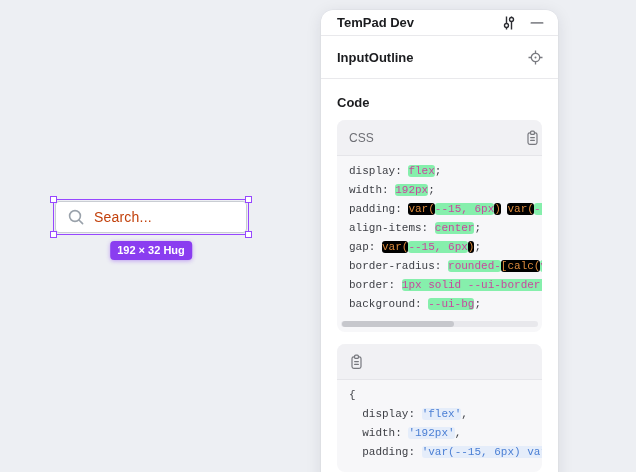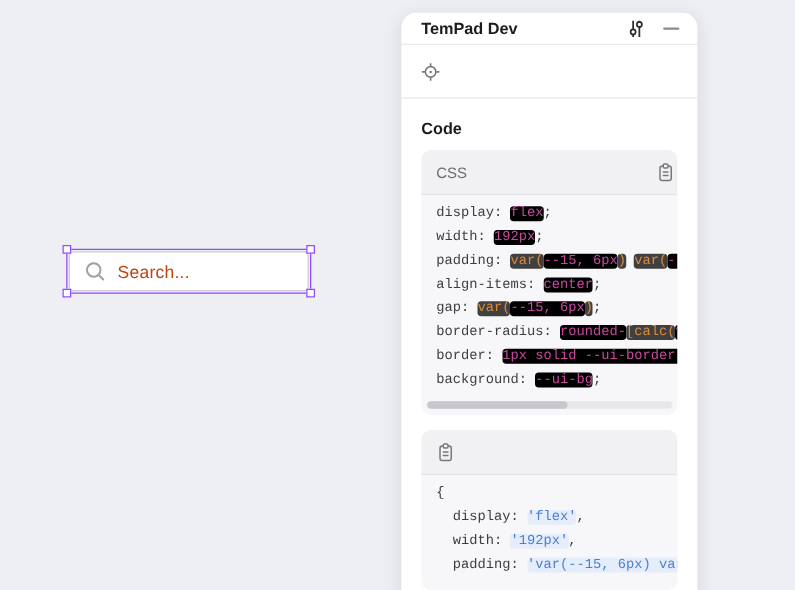--- a/index.html
+++ b/index.html
@@ -83,22 +83,22 @@
   .card-lang { font-size:12px; color:#6d6e74; flex:1; }
   .code-area {
     padding:6px 0 10px 12px;
     font-family:"Liberation Mono","DejaVu Sans Mono",monospace;
     font-size:11px; line-height:19px;
     white-space:nowrap; overflow:hidden;
   }
   .code-card.has-scrollbar .code-area { padding-bottom:18px; }
   .code-line { white-space:pre; }
   .tk-d { color:#3c3e44; }
-  .tk-p { color:#c8489e; background:#000000; border-radius:3px;text-align:right; }
-  .tk-o { color:#dc8a3c; background:#404040; border-radius:3px;font-family:Liberation Mono, monospace; }
+  .tk-p { color:#c8489e; background:#86efac; border-radius:3px;text-align:right; }
+  .tk-o { color:#dc8a3c; background:#000000; border-radius:3px;font-family:Liberation Mono, monospace; }
   .tk-b { color:#4b7fd4; background:#e5edfa; border-radius:3px;text-align:center; }
 
   .h-scrollbar {
     position:absolute; left:4px; right:4px; bottom:5px; height:6px;
     background:#e8e8ec; border-radius:3px;
   }
   .h-scrollbar .thumb {
     position:absolute; left:1px; top:0; height:6px; width:57%;
     background:#c6c7cc; border-radius:3px; cursor:pointer;
   }
@@ -116,20 +116,21 @@
         <line x1="12.2" y1="12.2" x2="15.6" y2="15.6" stroke="#99a1aa" stroke-width="1.6" stroke-linecap="round"></line>
       </svg>
     </span>
     <span class="search-placeholder">Search...</span>
   </div>
   <div class="selection-outline"></div>
   <div class="handle tl"></div>
   <div class="handle tr"></div>
   <div class="handle bl"></div>
   <div class="handle br"></div>
+  <div class="size-badge">192 × 32 Hug</div>
 </div>
 
 <div class="panel">
 
   <div class="panel-header">
     <span class="panel-title">TemPad Dev</span>
     <span class="header-icons">
       <span class="icon-btn">
         <svg width="16" height="16" viewBox="0 0 16 16" fill="none">
           <line x1="5.5" y1="1.5" x2="5.5" y2="14.5" stroke="#2d2e33" stroke-width="1.4"></line>
@@ -140,20 +141,21 @@
       </span>
       <span class="icon-btn">
         <svg width="14" height="14" viewBox="0 0 14 14">
           <rect x="0.5" y="6" width="13" height="1.8" rx="0.9" fill="#8a8b90"></rect>
         </svg>
       </span>
     </span>
   </div>
 
   <div class="node-row">
+    <span class="node-name">InputOutline</span>
     <span class="icon-btn">
       <svg width="15" height="15" viewBox="0 0 15 15" fill="none">
         <circle cx="7.5" cy="7.5" r="4.2" stroke="#797a80" stroke-width="1.3"></circle>
         <circle cx="7.5" cy="7.5" r="1" fill="#797a80"></circle>
         <line x1="7.5" y1="0.5" x2="7.5" y2="3" stroke="#797a80" stroke-width="1.3"></line>
         <line x1="7.5" y1="12" x2="7.5" y2="14.5" stroke="#797a80" stroke-width="1.3"></line>
         <line x1="0.5" y1="7.5" x2="3" y2="7.5" stroke="#797a80" stroke-width="1.3"></line>
         <line x1="12" y1="7.5" x2="14.5" y2="7.5" stroke="#797a80" stroke-width="1.3"></line>
       </svg>
     </span>

